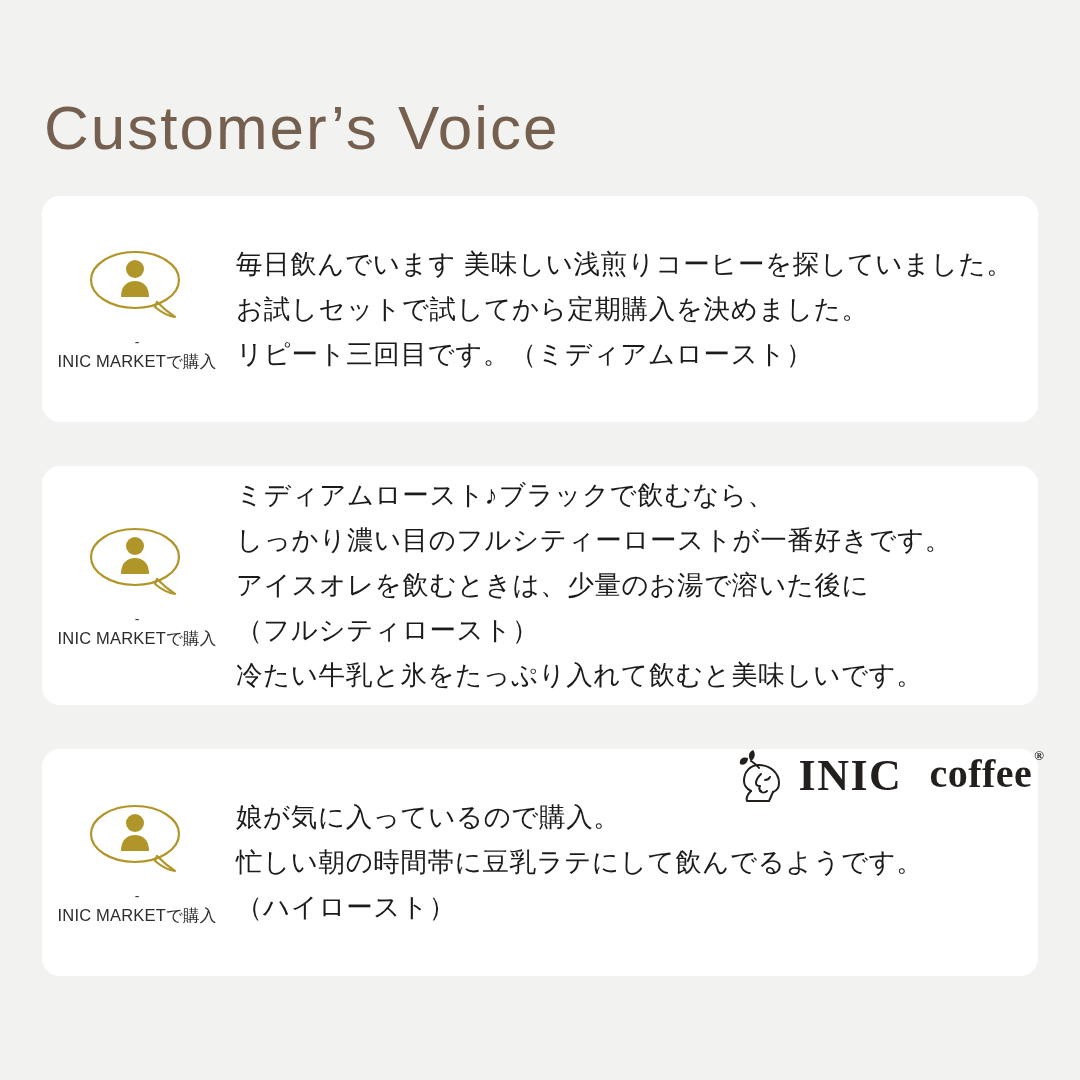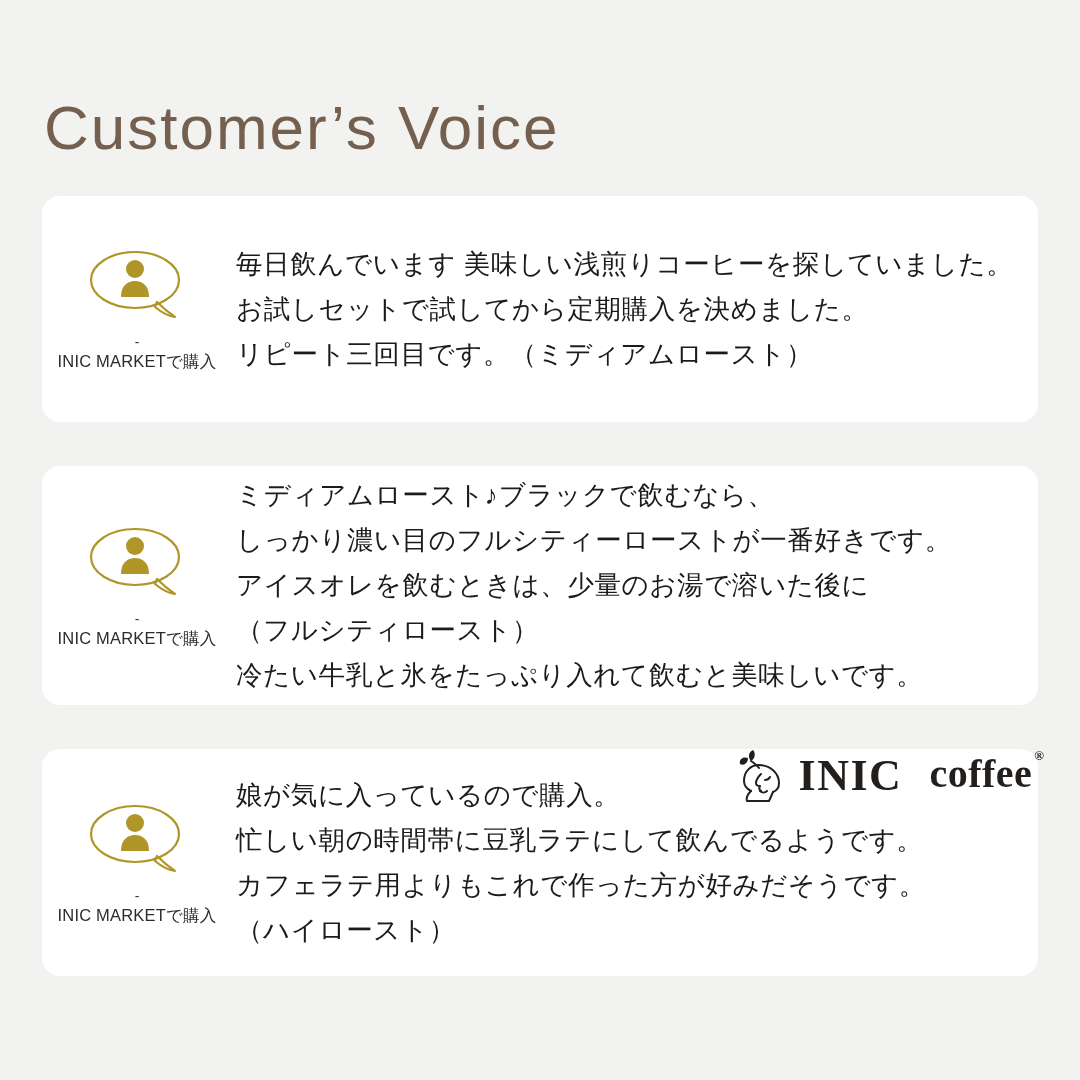--- a/index.html
+++ b/index.html
@@ -199,21 +199,20 @@
           <path d="M74 57 C80 63, 86 68, 92 72 C85 71, 78 67, 72 62 Z" fill="none" stroke="#b09528" stroke-width="2.2" stroke-linejoin="round"></path>
           <circle cx="52" cy="24" r="9" fill="#b09528"></circle>
           <path d="M38 52 C38 41, 44 36, 52 36 C60 36, 66 41, 66 52 Z" fill="#b09528"></path>
         </svg>
         <div class="reviewer-dash">-</div>
         <div class="reviewer-source">INIC MARKETで購入</div>
       </div>
       <div class="review-body">
         <div class="review-line">娘が気に入っているので購入。</div>
         <div class="review-line">忙しい朝の時間帯に豆乳ラテにして飲んでるようです。</div>
-        <div class="review-line">カフェラテ用よりもこれで作った方が好みだそうです。</div>
         <div class="review-line">（ハイロースト）</div>
       </div>
     </div>
 
   </div>
 
   <div class="brand">
     <svg class="brand-mark" viewBox="0 0 52 62">
       <g fill="none" stroke="#231f1c" stroke-width="2" stroke-linejoin="round" stroke-linecap="round">
         <path d="M13 14 C7 12, 4 16, 5 20 C9 22, 13 19, 13 14 Z" fill="#231f1c" stroke="none"></path>

